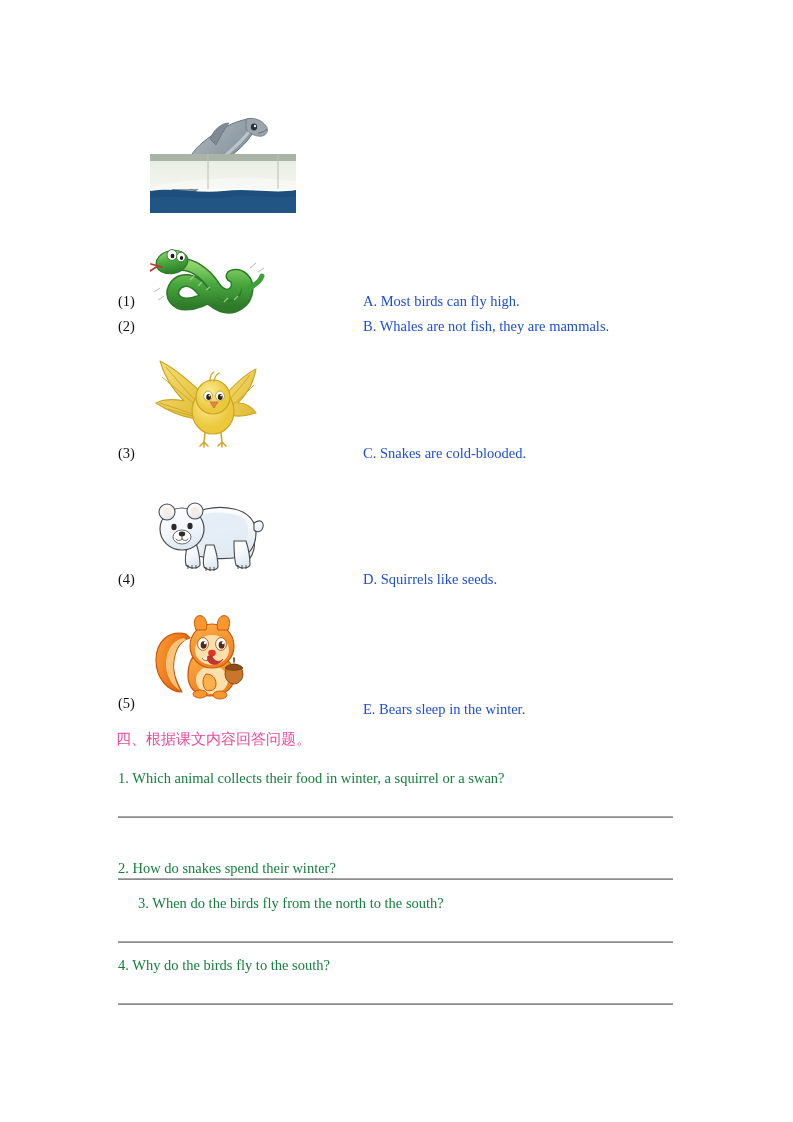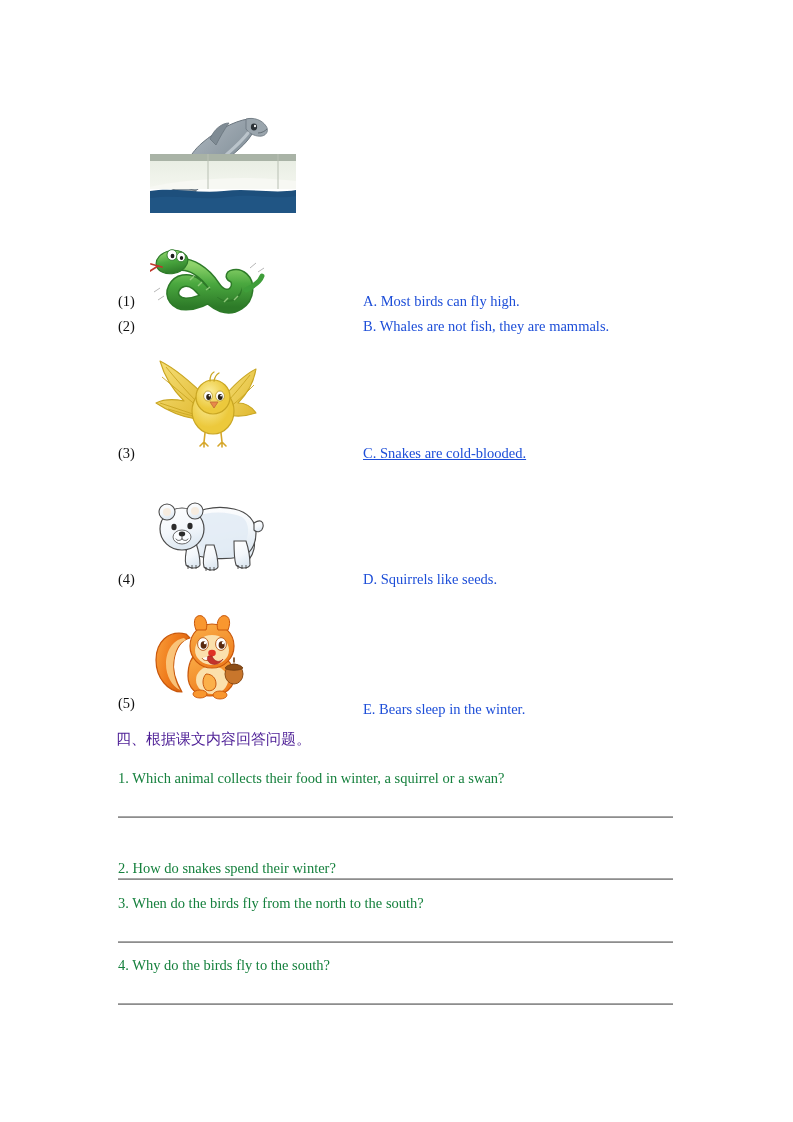--- a/index.html
+++ b/index.html
@@ -52,40 +52,40 @@
   #row-1 .row-opt { top: 198px; }
 
   #row-2 { top: 0px; }
   #row-2 .row-num { top: 318px; }
   #row-2 .row-pic { top: 240px; }
   #row-2 .row-opt { top: 318px; }
 
   #row-3 { top: 0px; }
   #row-3 .row-num { top: 445px; }
   #row-3 .row-pic { top: 355px; }
-  #row-3 .row-opt { top: 445px; text-decoration: underline; }
+  #row-3 .row-opt { top: 445px; }
 
   #row-4 { top: 0px; }
   #row-4 .row-num { top: 571px; }
   #row-4 .row-pic { top: 487px; }
   #row-4 .row-opt { top: 571px; text-align: center; }
 
   #row-5 { top: 0px; }
   #row-5 .row-num { top: 695px; }
   #row-5 .row-pic { top: 608px; }
   #row-5 .row-opt { top: 701px; text-align: center; }
 
   
   .section-heading {
     position: absolute;
     left: 116px;
     top: 729px;
     font-size: 15px;
     line-height: 20px;
-    color: #4c1d95;
+    color: #ec4899;
     font-family: "DejaVu Sans", "Liberation Sans", sans-serif;
     white-space: nowrap;
   }
 
   
   .question {
     position: absolute;
     left: 118px;
     font-size: 14.5px;
     line-height: 17px;
@@ -98,21 +98,21 @@
     left: 118px;
     width: 555px;
     height: 1px;
     background: #8d8d8d;
     border-top: 1px solid #a8a8a8;
   }
   #q-1 { top: 770px; }
   #l-1 { top: 816px; }
   #q-2 { top: 832px; margin-top: 28px; }
   #l-2 { top: 878px; }
-  #q-3 { top: 895px; }
+  #q-3 { top: 895px; margin-left: 20px; }
   #l-3 { top: 941px; }
   #q-4 { top: 957px; }
   #l-4 { top: 1003px; }
 
   svg { display: block; }
 </style>
 </head>
 <body>
 
 <div class="page">

